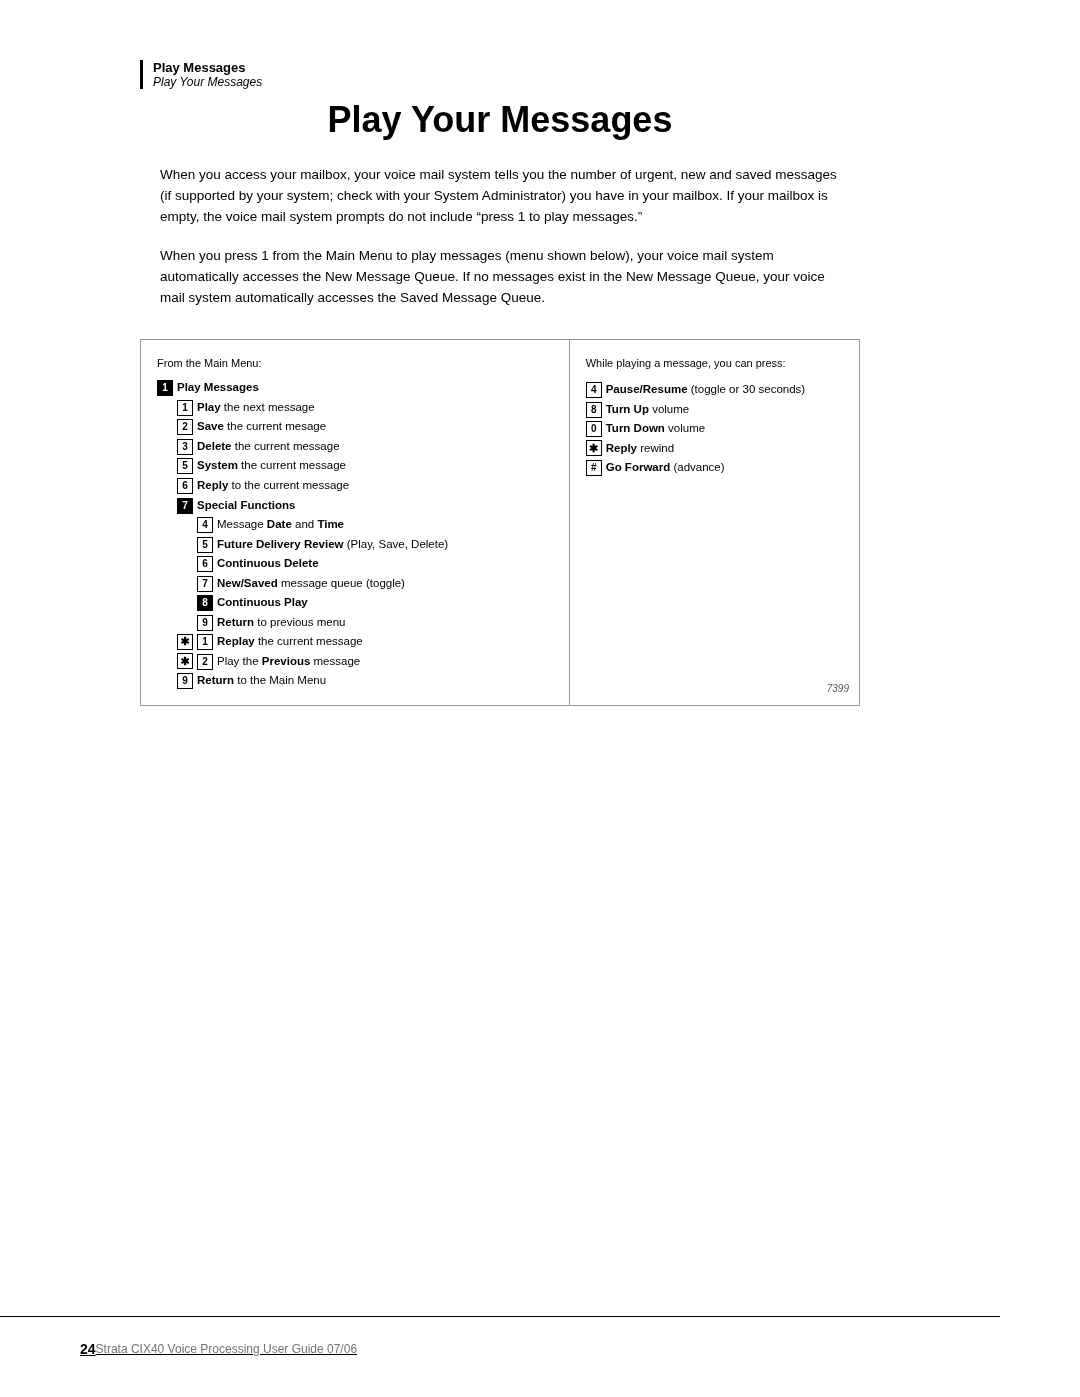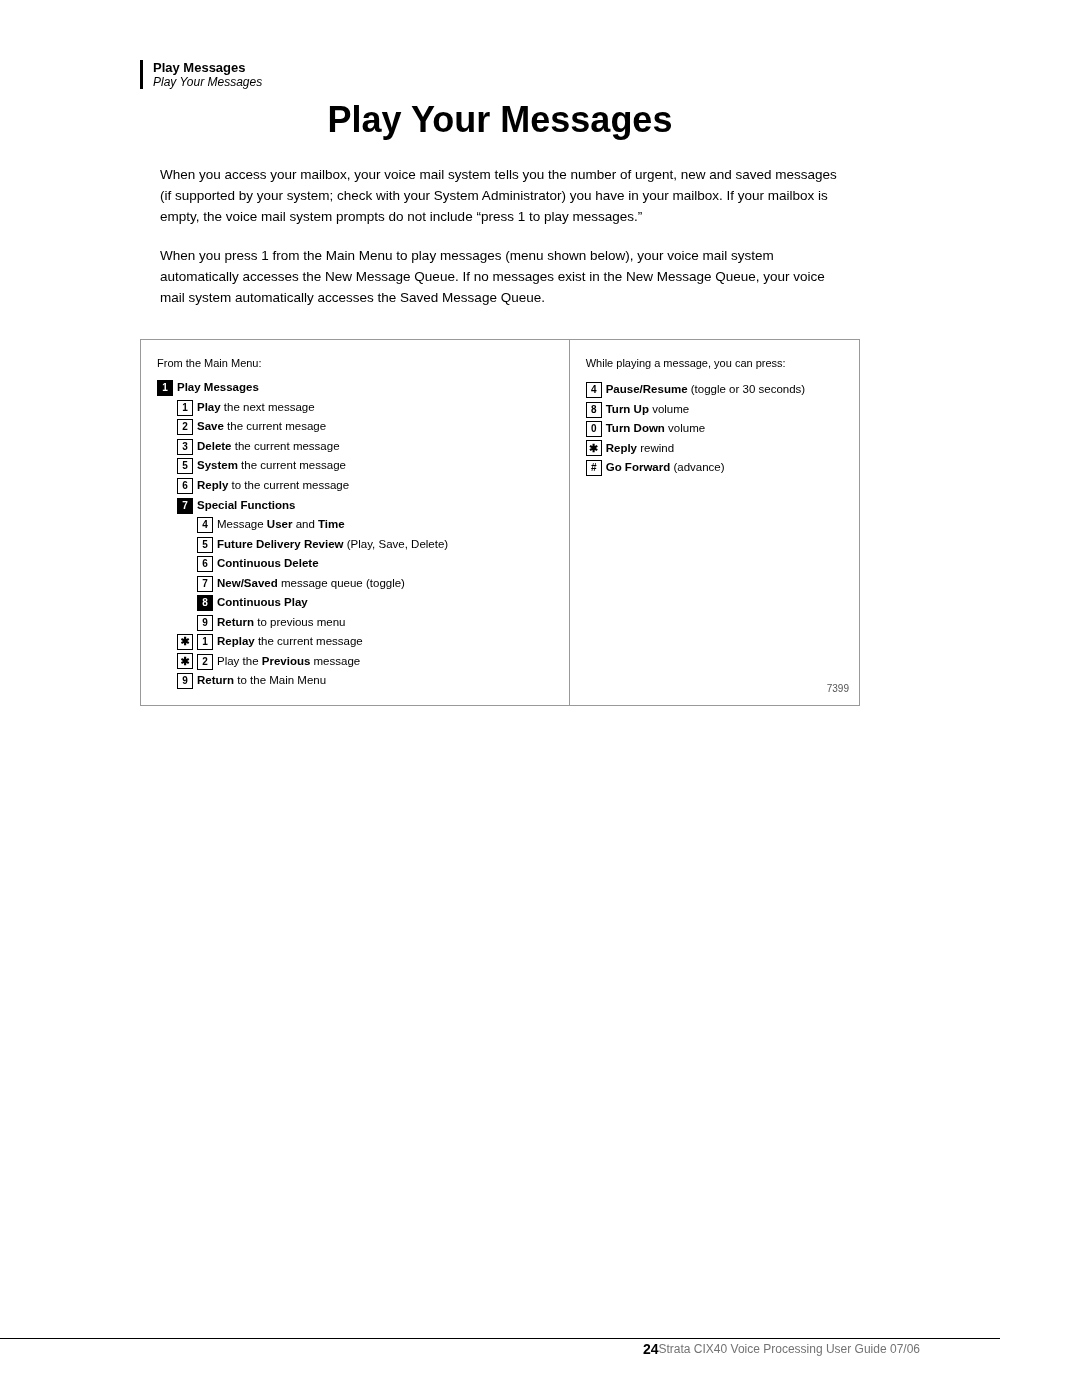--- a/index.html
+++ b/index.html
@@ -141,35 +141,37 @@
       font-size: 11px;
       margin-bottom: 8px;
     }
 
     .right-box-ref {
       position: absolute;
       bottom: 8px;
       right: 10px;
       font-size: 10px;
       color: #555;
+      font-style: italic;
     }
 
     
     .page-footer {
       position: absolute;
       bottom: 40px;
       left: 0;
       right: 0;
       border-top: 1px solid #000;
-      padding-top: 2px;
+      padding-top: 24px;
       display: flex;
-      justify-content: flex-end;
+      justify-content: flex-start;
       align-items: center;
       padding-left: 80px;
       padding-right: 80px;
+      text-decoration: underline;
     }
 
     .footer-page-num {
       font-size: 14px;
       font-weight: bold;
     }
 
     .footer-doc-title {
       font-size: 12px;
       color: #737373;
@@ -225,21 +227,21 @@
         <span class="menu-label"><strong>Reply</strong> to the current message</span>
       </div>
 
       <div class="menu-item level2">
         <span class="key-badge filled">7</span>
         <span class="menu-label"><strong>Special Functions</strong></span>
       </div>
 
       <div class="menu-item level3">
         <span class="key-badge">4</span>
-        <span class="menu-label">Message <strong>User</strong> and <strong>Time</strong></span>
+        <span class="menu-label">Message <strong>Date</strong> and <strong>Time</strong></span>
       </div>
 
       <div class="menu-item level3">
         <span class="key-badge">5</span>
         <span class="menu-label"><strong>Future Delivery Review</strong> (Play, Save, Delete)</span>
       </div>
 
       <div class="menu-item level3">
         <span class="key-badge">6</span>
         <span class="menu-label"><strong>Continuous Delete</strong></span>

